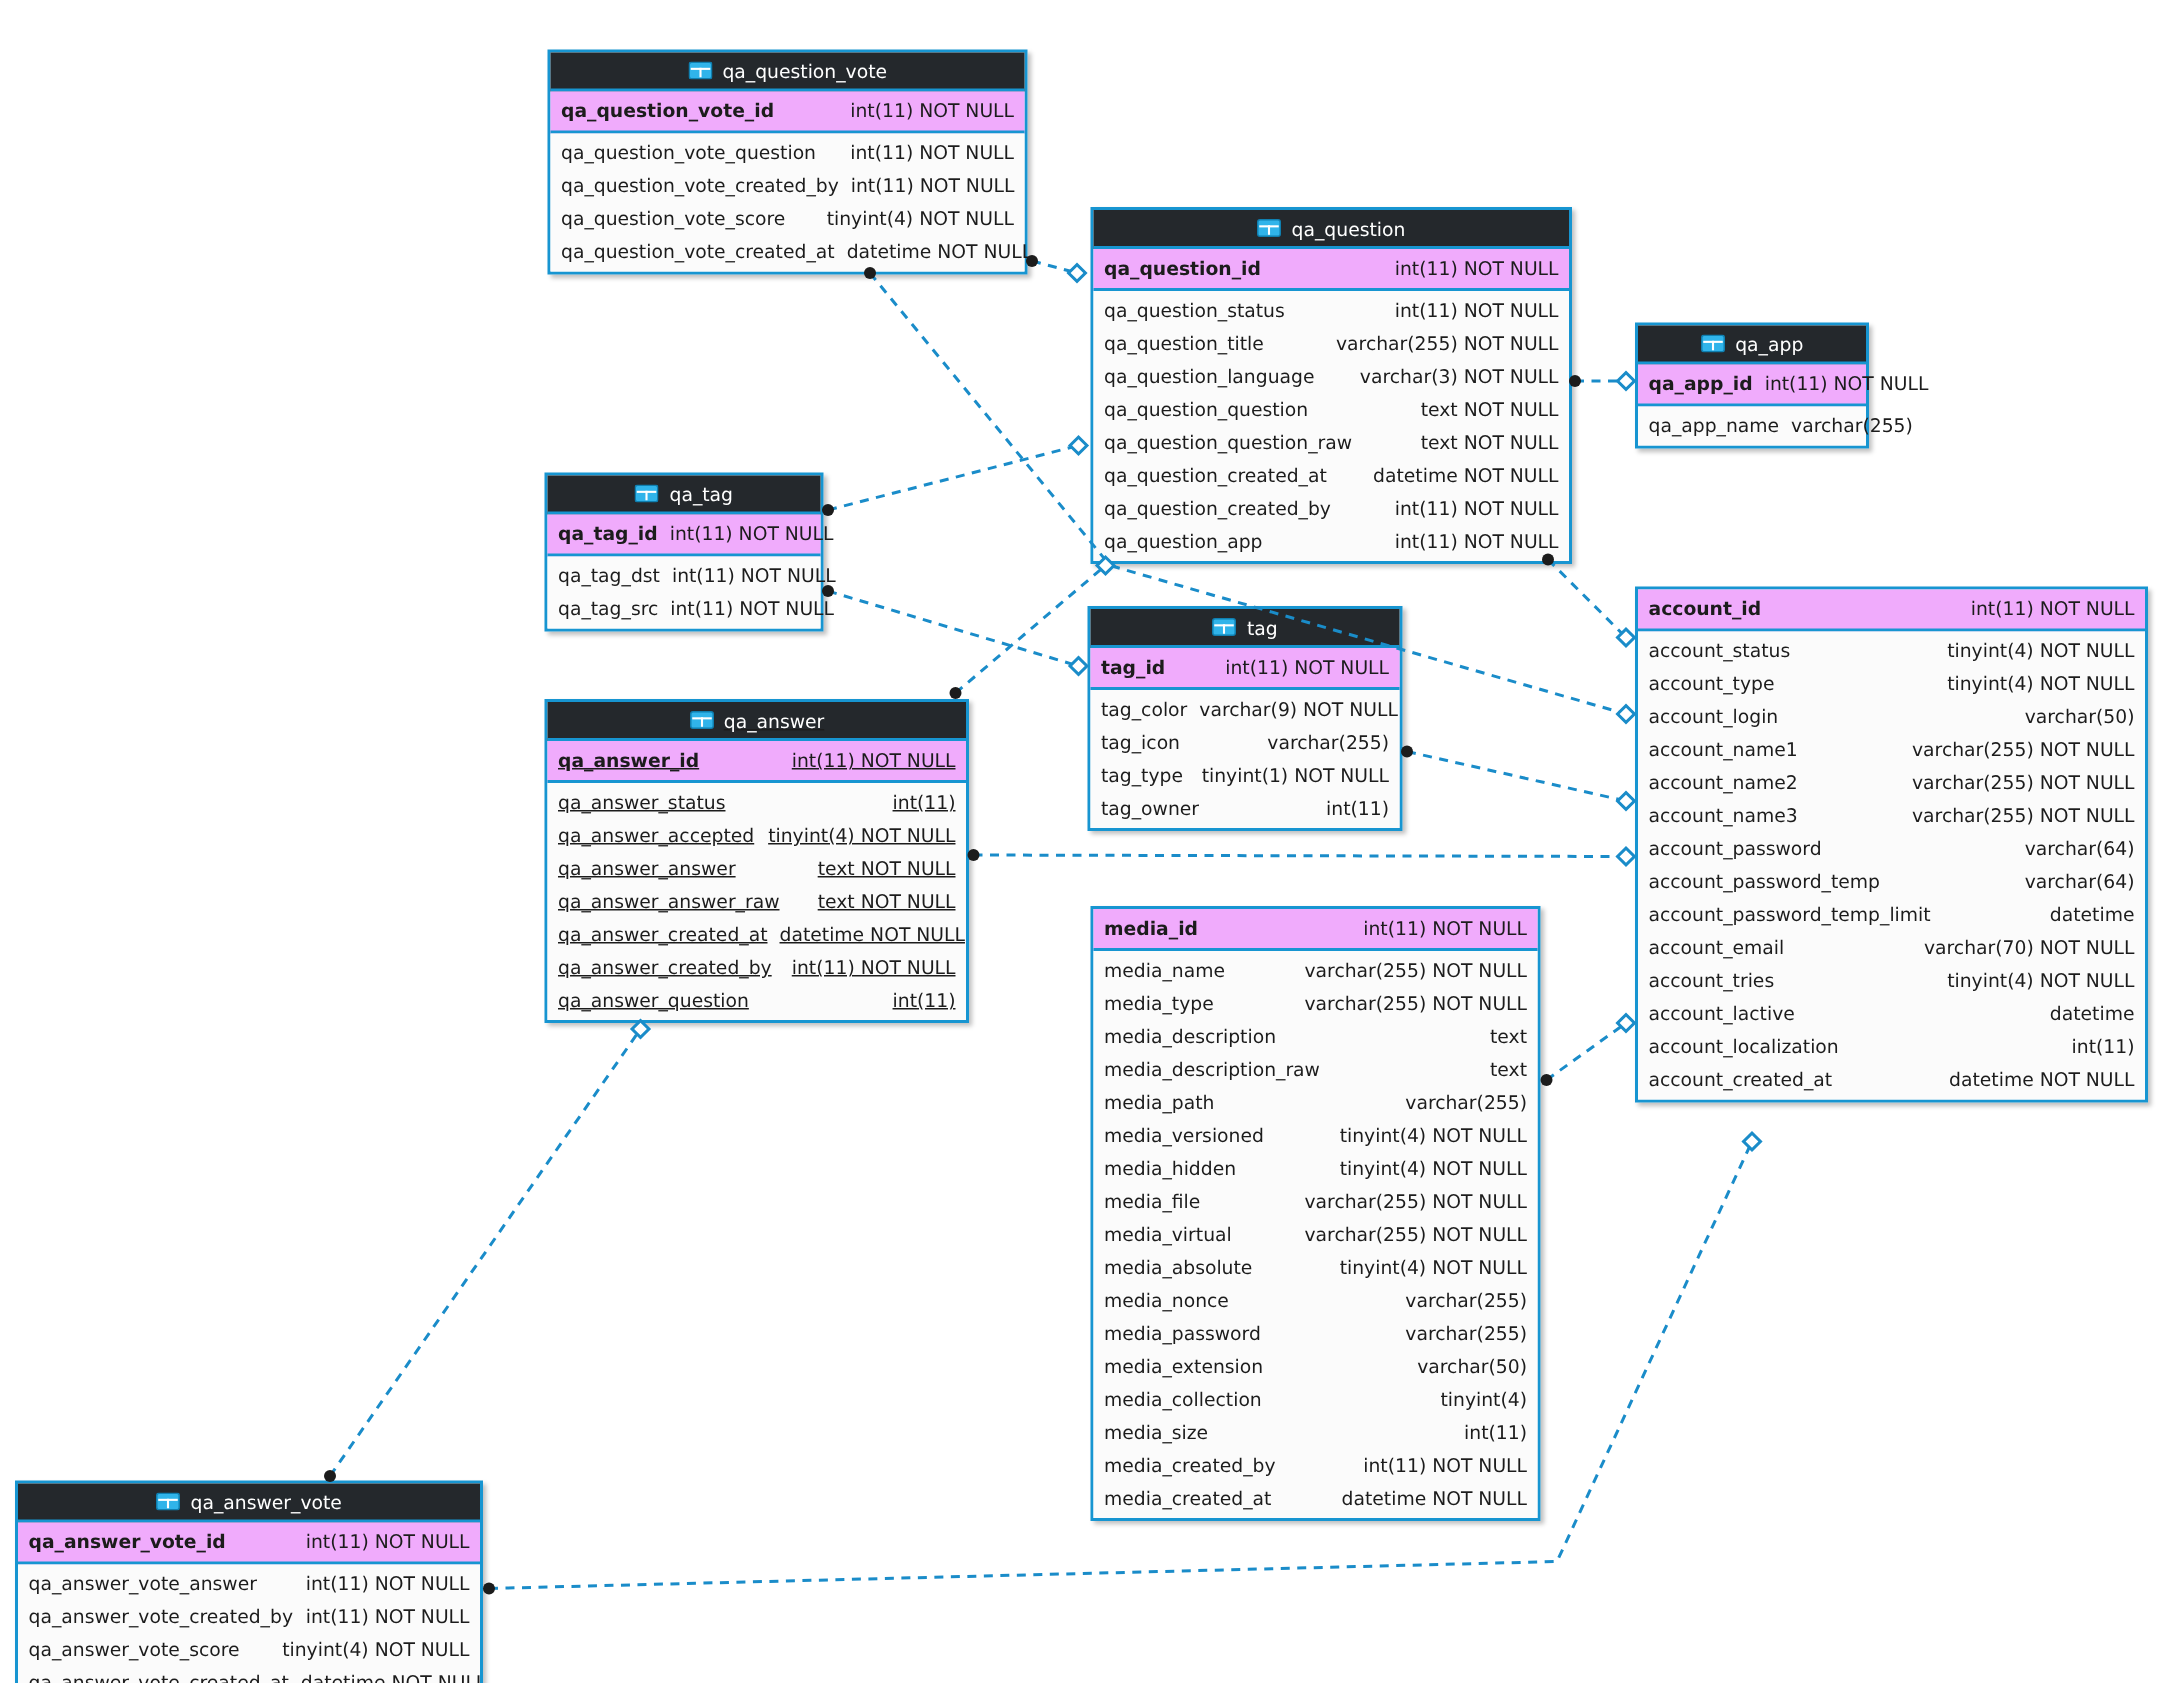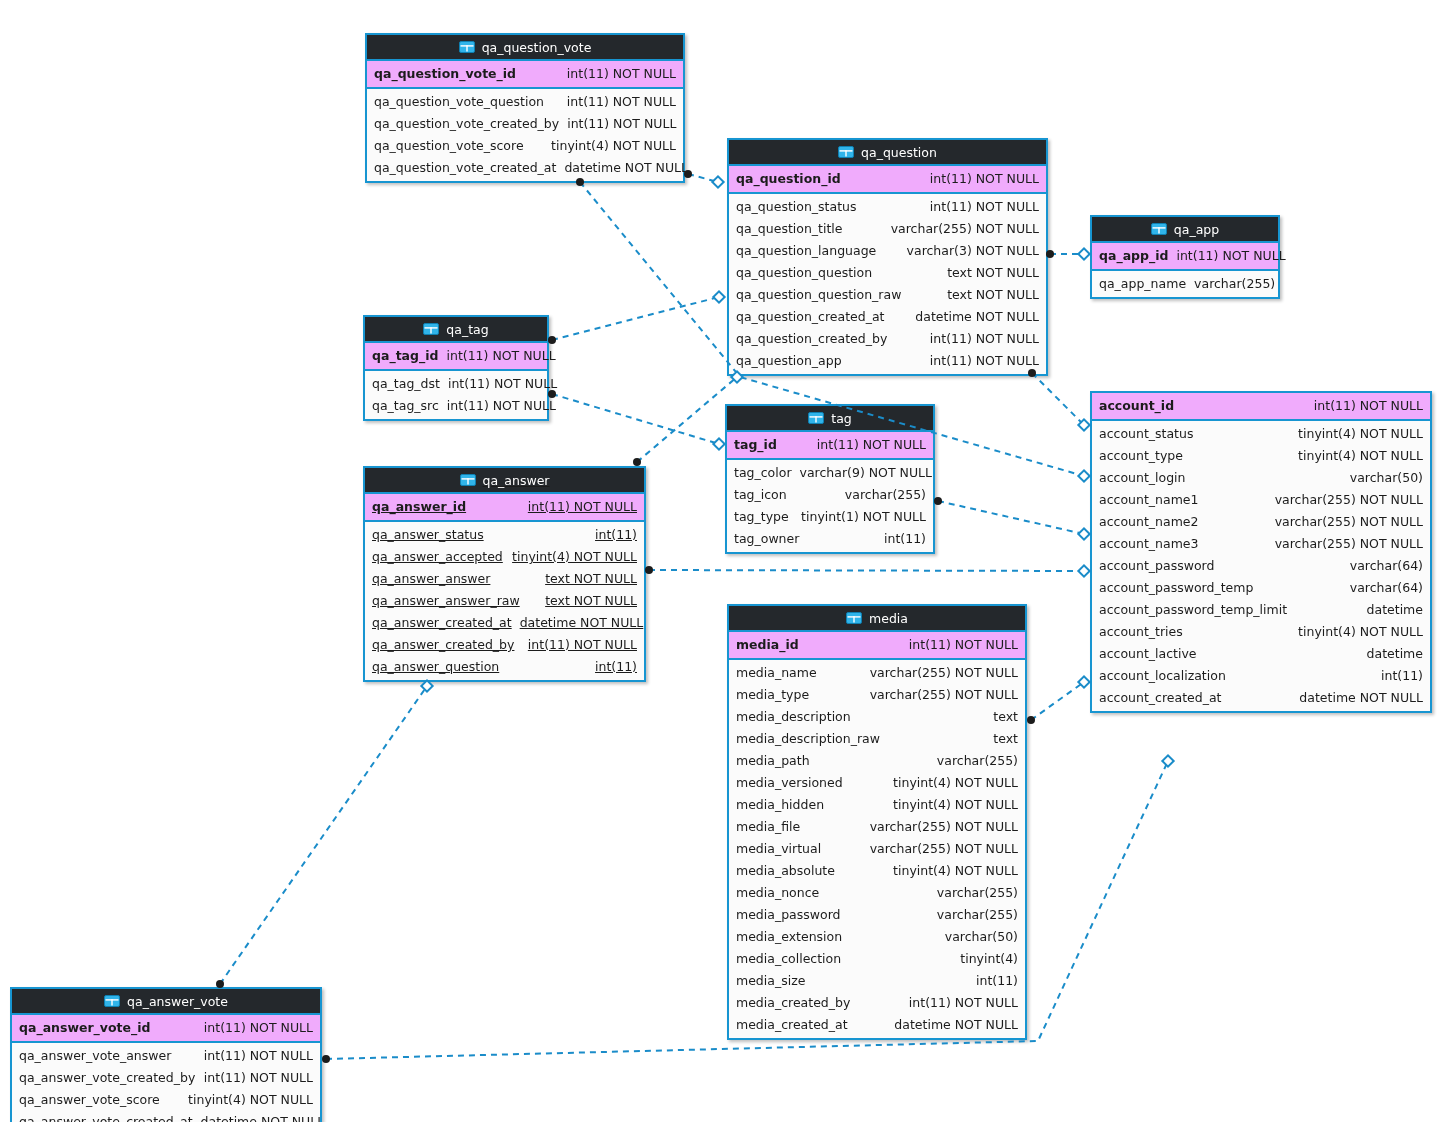--- a/index.html
+++ b/index.html
@@ -120,21 +120,21 @@
         <div class="erd-row">
           <span class="fname">qa_question_created_by</span>
           <span class="ftype">int(11) NOT NULL</span>
         </div>
         <div class="erd-row">
           <span class="fname">qa_question_app</span>
           <span class="ftype">int(11) NOT NULL</span>
         </div>
       </div>
     </div>
-    <div class="erd-table" style="left: 1090px; top: 194px; width: 190px;">
+    <div class="erd-table" style="left: 1090px; top: 194px; width: 156px;">
       <div class="erd-header">
         <span class="erd-icon">
           <svg width="16" height="12" viewBox="0 0 16 12">
             <rect x="0.5" y="0.5" width="15" height="11" rx="1.5" fill="#30b4ea" stroke="#0f7fb0"></rect>
             <rect x="1.5" y="4.2" width="13" height="1.4" fill="#ffffff"></rect>
             <rect x="7.3" y="4.2" width="1.4" height="6.3" fill="#ffffff"></rect>
           </svg>
         </span>
         <span>qa_app</span>
       </div>
@@ -253,20 +253,24 @@
         </div>
         <div class="erd-row">
           <span class="fname">account_password_temp</span>
           <span class="ftype">varchar(64)</span>
         </div>
         <div class="erd-row">
           <span class="fname">account_password_temp_limit</span>
           <span class="ftype">datetime</span>
         </div>
         <div class="erd-row">
+          <span class="fname">account_email</span>
+          <span class="ftype">varchar(70) NOT NULL</span>
+        </div>
+        <div class="erd-row">
           <span class="fname">account_tries</span>
           <span class="ftype">tinyint(4) NOT NULL</span>
         </div>
         <div class="erd-row">
           <span class="fname">account_lactive</span>
           <span class="ftype">datetime</span>
         </div>
         <div class="erd-row">
           <span class="fname">account_localization</span>
           <span class="ftype">int(11)</span>
@@ -319,30 +323,20 @@
           <span class="fname">qa_answer_created_by</span>
           <span class="ftype">int(11) NOT NULL</span>
         </div>
         <div class="erd-row">
           <span class="fname">qa_answer_question</span>
           <span class="ftype">int(11)</span>
         </div>
       </div>
     </div>
     <div class="erd-table" style="left: 727px; top: 583px; width: 300px;">
-      <div class="erd-header">
-        <span class="erd-icon">
-          <svg width="16" height="12" viewBox="0 0 16 12">
-            <rect x="0.5" y="0.5" width="15" height="11" rx="1.5" fill="#30b4ea" stroke="#0f7fb0"></rect>
-            <rect x="1.5" y="4.2" width="13" height="1.4" fill="#ffffff"></rect>
-            <rect x="7.3" y="4.2" width="1.4" height="6.3" fill="#ffffff"></rect>
-          </svg>
-        </span>
-        <span>media</span>
-      </div>
       <div class="erd-pk">
         <div class="erd-row">
           <span class="fname">media_id</span>
           <span class="ftype">int(11) NOT NULL</span>
         </div>
       </div>
       <div class="erd-body">
         <div class="erd-row">
           <span class="fname">media_name</span>
           <span class="ftype">varchar(255) NOT NULL</span>

